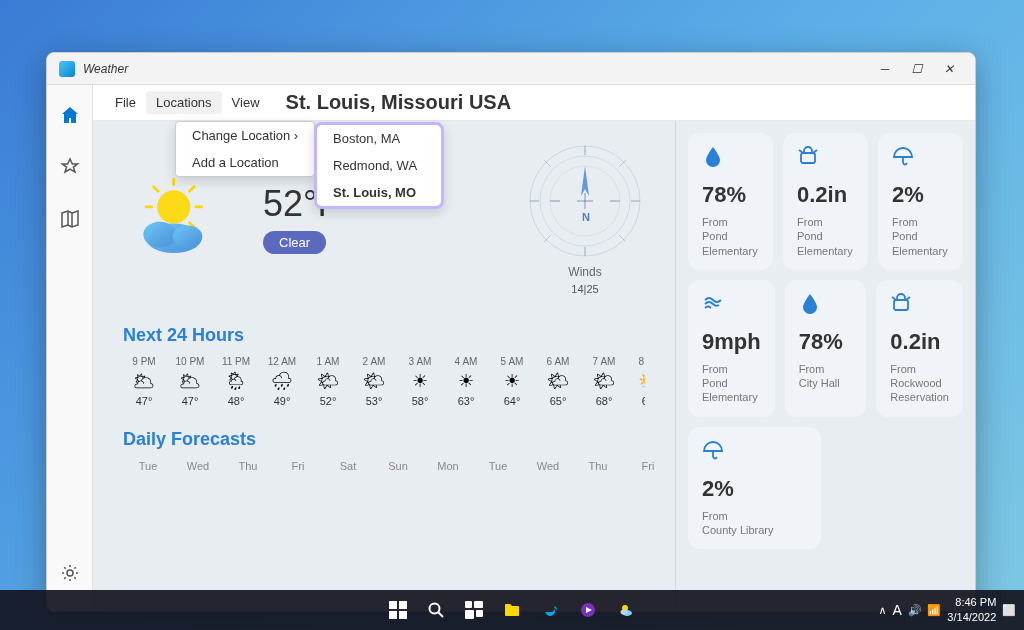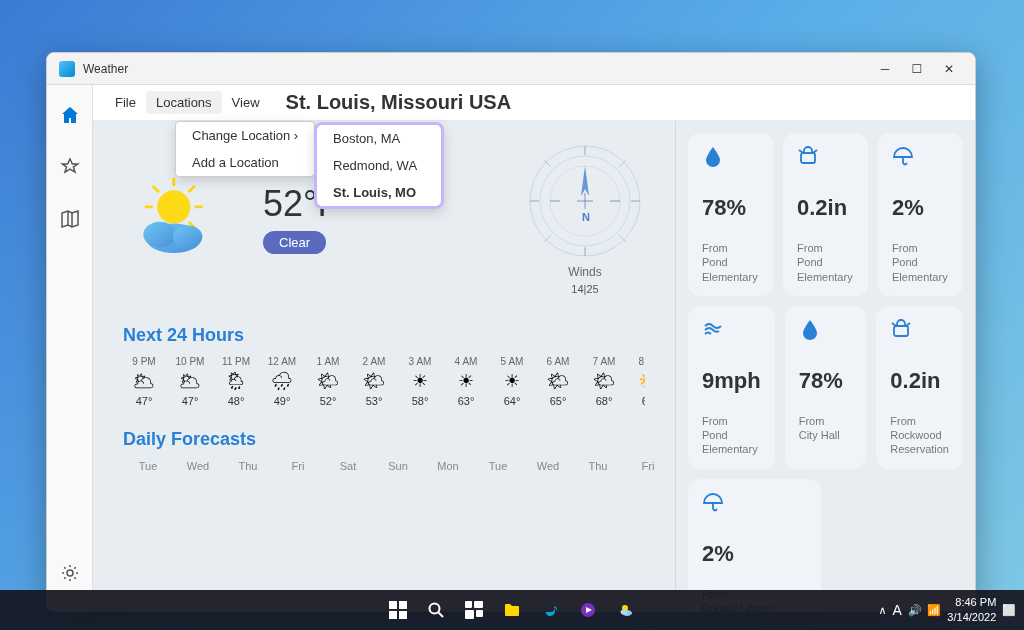--- a/index.html
+++ b/index.html
@@ -79,20 +79,21 @@
     }
 
     .weather-titlebar {
       height: 32px;
       background: #f3f3f3;
       border-bottom: 1px solid #ddd;
       display: flex;
       align-items: center;
       justify-content: space-between;
       padding: 0 12px;
+      font-style: italic;
     }
     .titlebar-controls { display: flex; gap: 4px; }
     .titlebar-btn { width: 28px; height: 28px; display: flex; align-items: center; justify-content: center; border-radius: 4px; cursor: pointer; font-size: 12px; color: #333; }
 
     
     .app-body {
       display: flex;
       height: calc(100% - 32px);
     }
 
@@ -243,21 +244,21 @@
       gap: 10px;
       align-content: start;
     }
 
     .widget {
       background: #f0f4f8;
       border-radius: 12px;
       padding: 12px 14px;
       display: flex;
       flex-direction: column;
-      gap: 20px;
+      gap: 7px;
       min-height: 85px;
     }
     .widget-icon { font-size: 22px; color: #2980d4; margin-bottom: 2px; }
     .widget-value { font-size: 22px; font-weight: 600; color: #333; }
     .widget-label { font-size: 11px; color: #777; line-height: 1.3; }
 
     
     .dropdown-menu {
       position: absolute;
       top: 68px;

